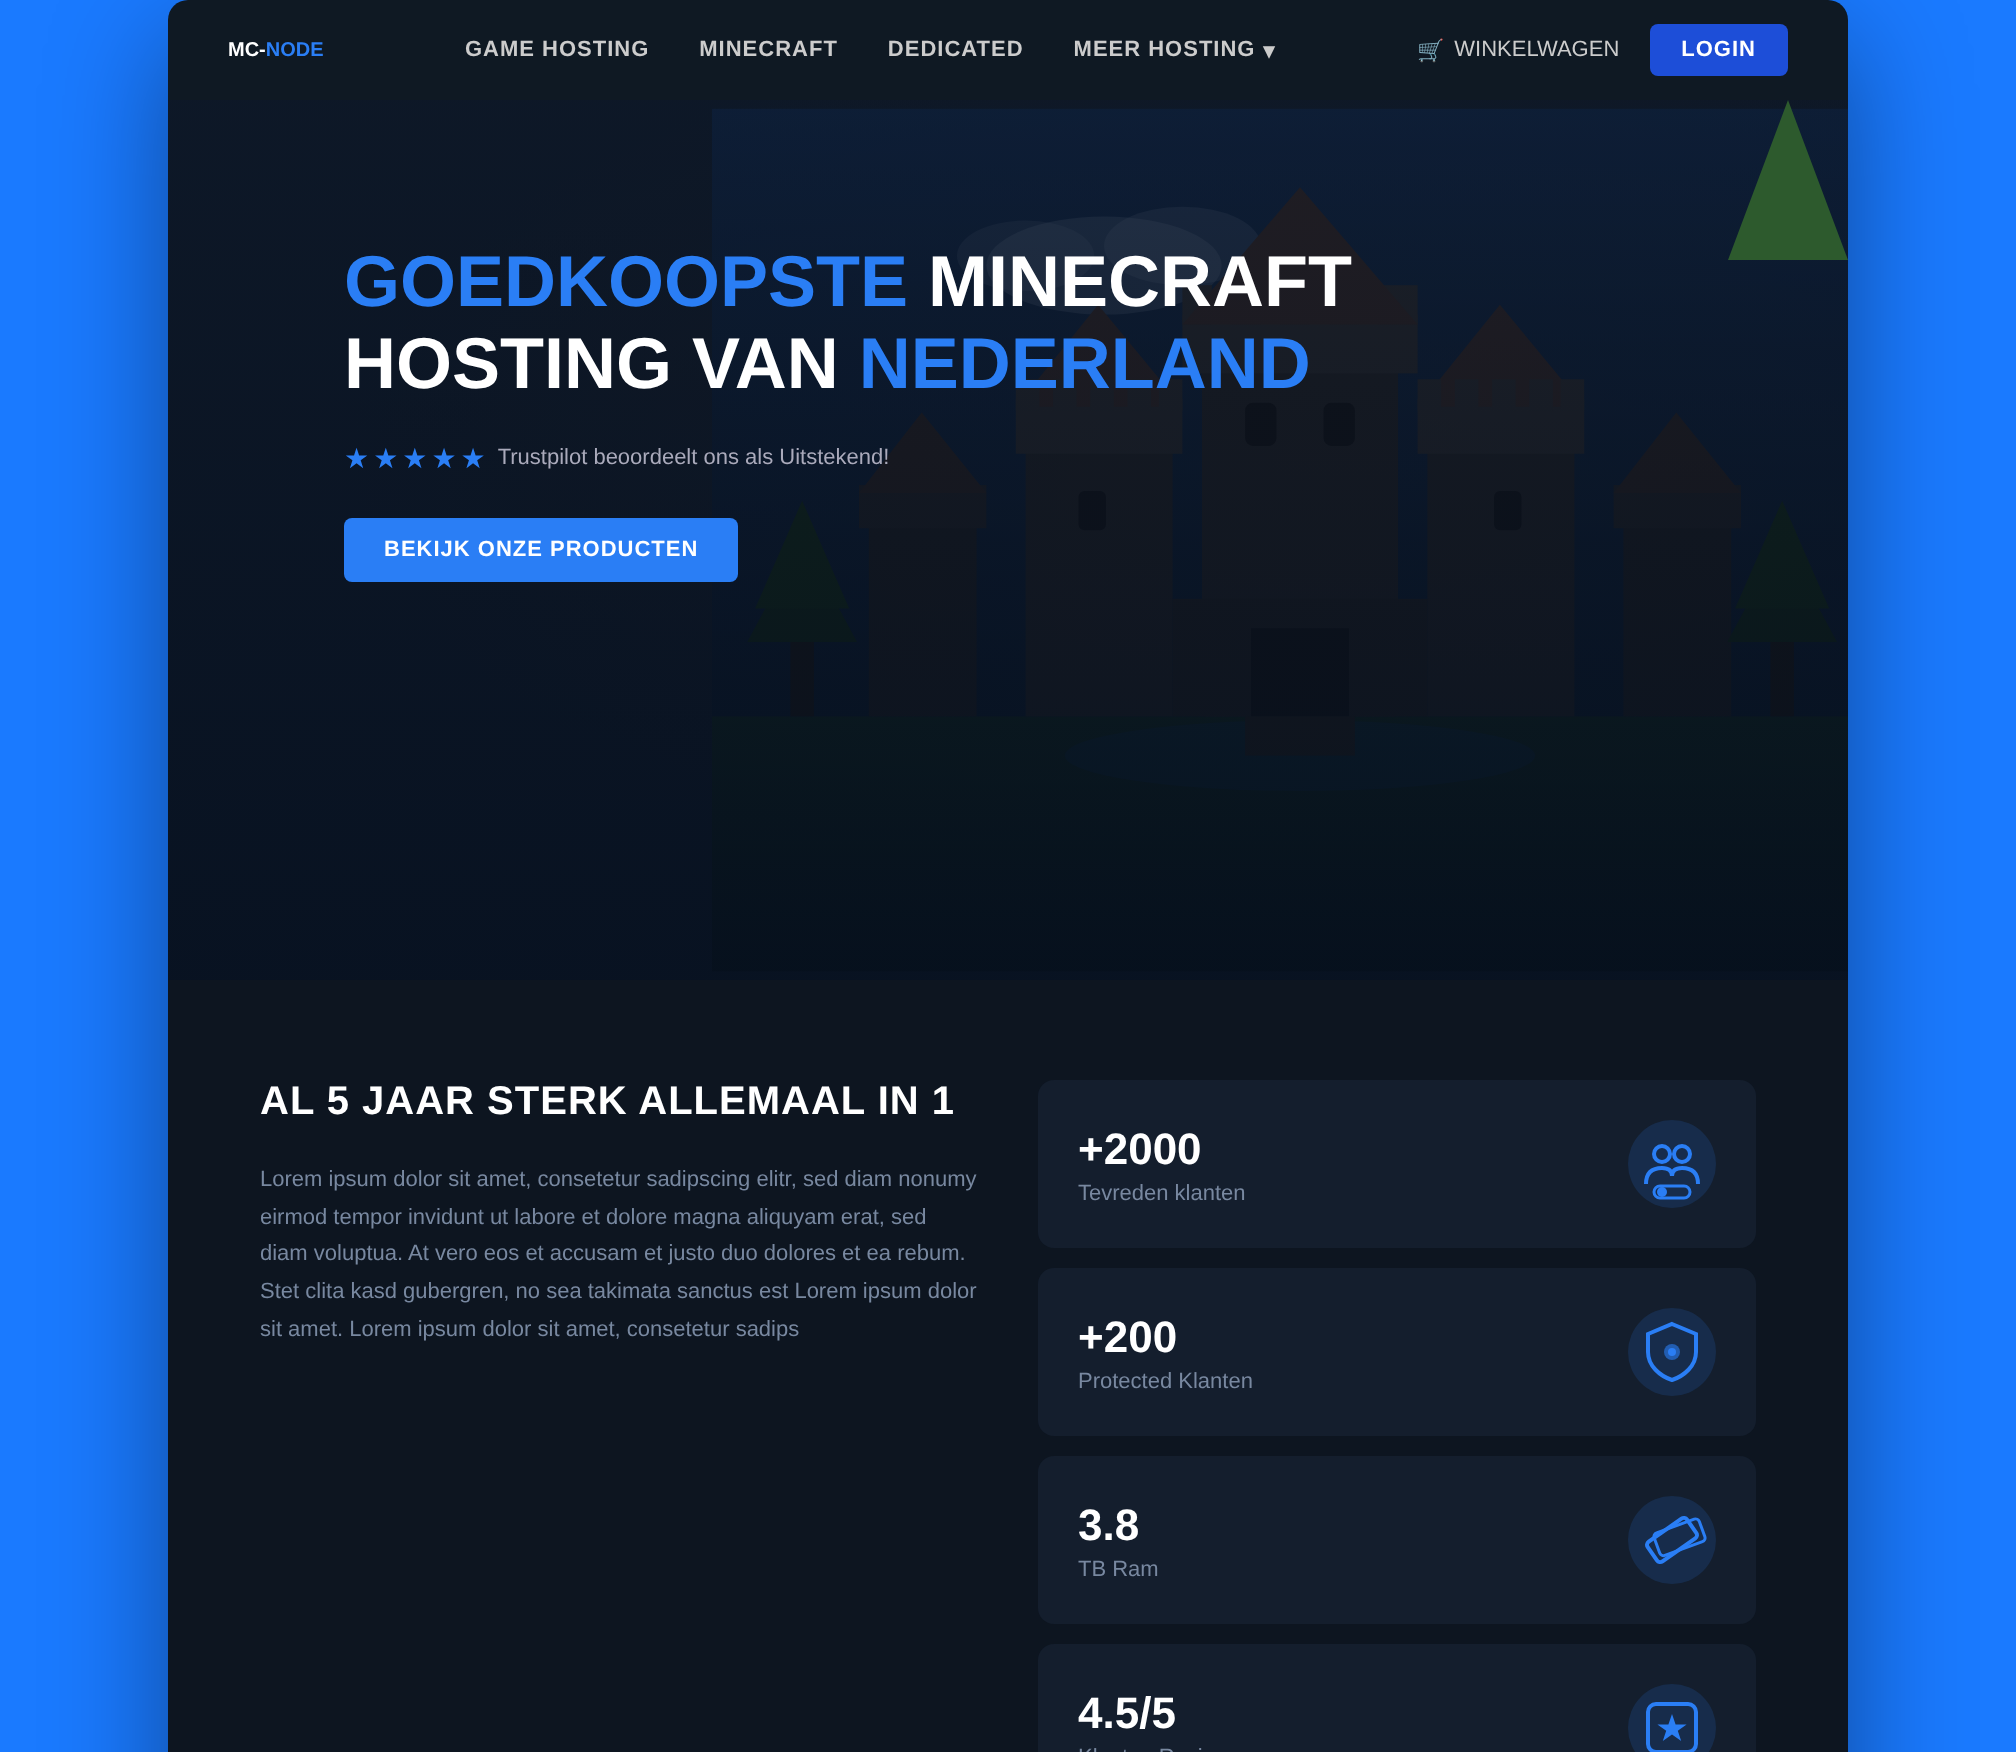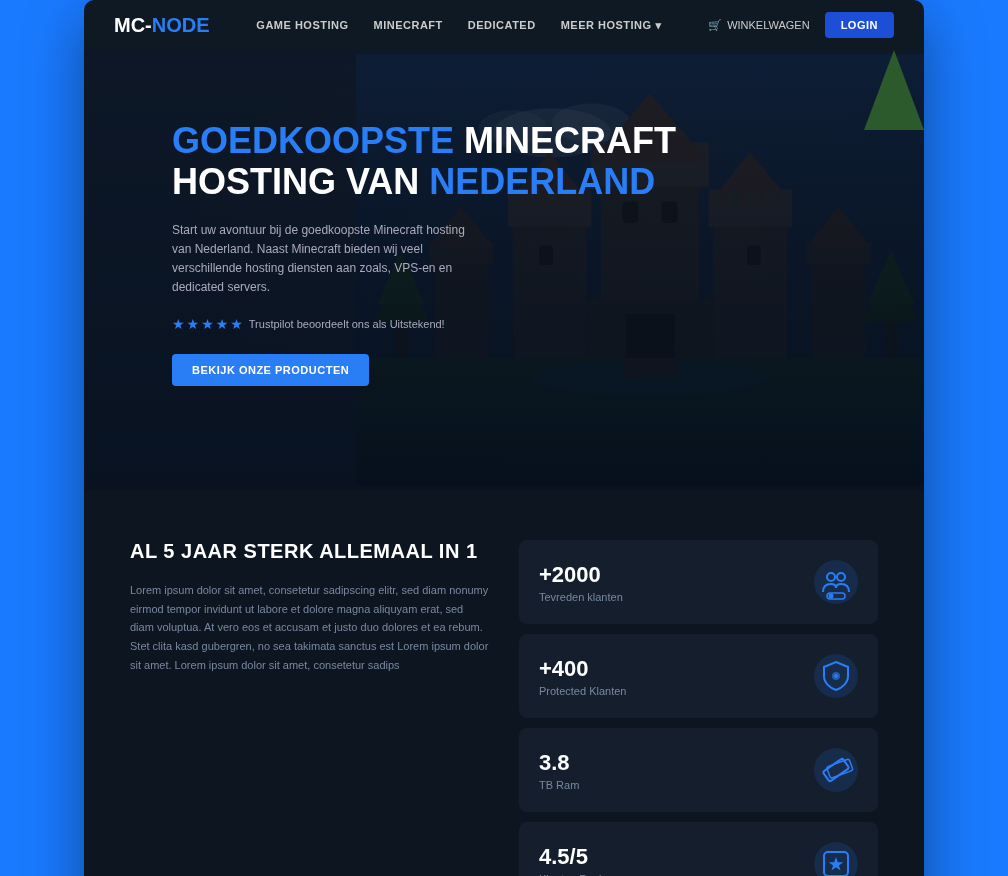--- a/index.html
+++ b/index.html
@@ -20,21 +20,21 @@
     .navbar {
       background: #0f1923;
       display: flex;
       align-items: center;
       padding: 0 30px;
       height: 50px;
       justify-content: space-between;
     }
     .logo {
       font-weight: bold;
-      font-size: 20px;
+      font-size: 10px;
       color: white;
     }
     .logo span.mc { color: white; }
     .logo span.node { color: #2a7ef5; }
     .nav-links {
       display: flex;
       gap: 25px;
     }
     .nav-links a {
       color: #ccc;
@@ -334,21 +334,20 @@
       </svg>
     </div>
     <div class="hero-bg"></div>
 
     <div class="tree-right"></div>
     <div class="hero-content">
       <h1 class="hero-title">
         <span class="blue">GOEDKOOPSTE</span><span class="white"> MINECRAFT</span><br>
         <span class="white">HOSTING VAN </span><span class="blue">NEDERLAND</span>
       </h1>
-      <p class="hero-subtitle">Start uw avontuur bij de goedkoopste Minecraft hosting van Nederland. Naast Minecraft bieden wij veel verschillende hosting diensten aan zoals, VPS-en en dedicated servers.</p>
       <div class="stars-row">
         <div class="stars">
           <span class="star">★</span>
           <span class="star">★</span>
           <span class="star">★</span>
           <span class="star">★</span>
           <span class="star half">★</span>
         </div>
         <span class="trustpilot-text">Trustpilot beoordeelt ons als Uitstekend!</span>
       </div>
@@ -376,21 +375,21 @@
             <path d="M9 32 Q9 24 17 24 Q22 24 22 28 Q22 24 27 24 Q35 24 35 32" fill="none" stroke="#2a7ef5" stroke-width="2"></path>
 
             <rect x="13" y="33" width="18" height="6" rx="3" fill="none" stroke="#2a7ef5" stroke-width="1.5"></rect>
             <circle cx="17" cy="36" r="2.5" fill="#2a7ef5"></circle>
           </svg>
         </div>
       </div>
 
       <div class="stat-card">
         <div class="stat-info">
-          <div class="stat-number">+400</div>
+          <div class="stat-number">+200</div>
           <div class="stat-label">Protected Klanten</div>
         </div>
         <div class="stat-icon">
           <svg width="44" height="44" viewBox="0 0 44 44">
             <circle cx="22" cy="22" r="22" fill="rgba(42,126,245,0.15)"></circle>
             <path d="M22 8 L34 13 L34 22 C34 29 28 34 22 36 C16 34 10 29 10 22 L10 13 Z" fill="none" stroke="#2a7ef5" stroke-width="2"></path>
             <circle cx="22" cy="22" r="4" fill="#2a7ef5" opacity="0.6"></circle>
             <circle cx="22" cy="22" r="2" fill="#2a7ef5"></circle>
           </svg>
         </div>

